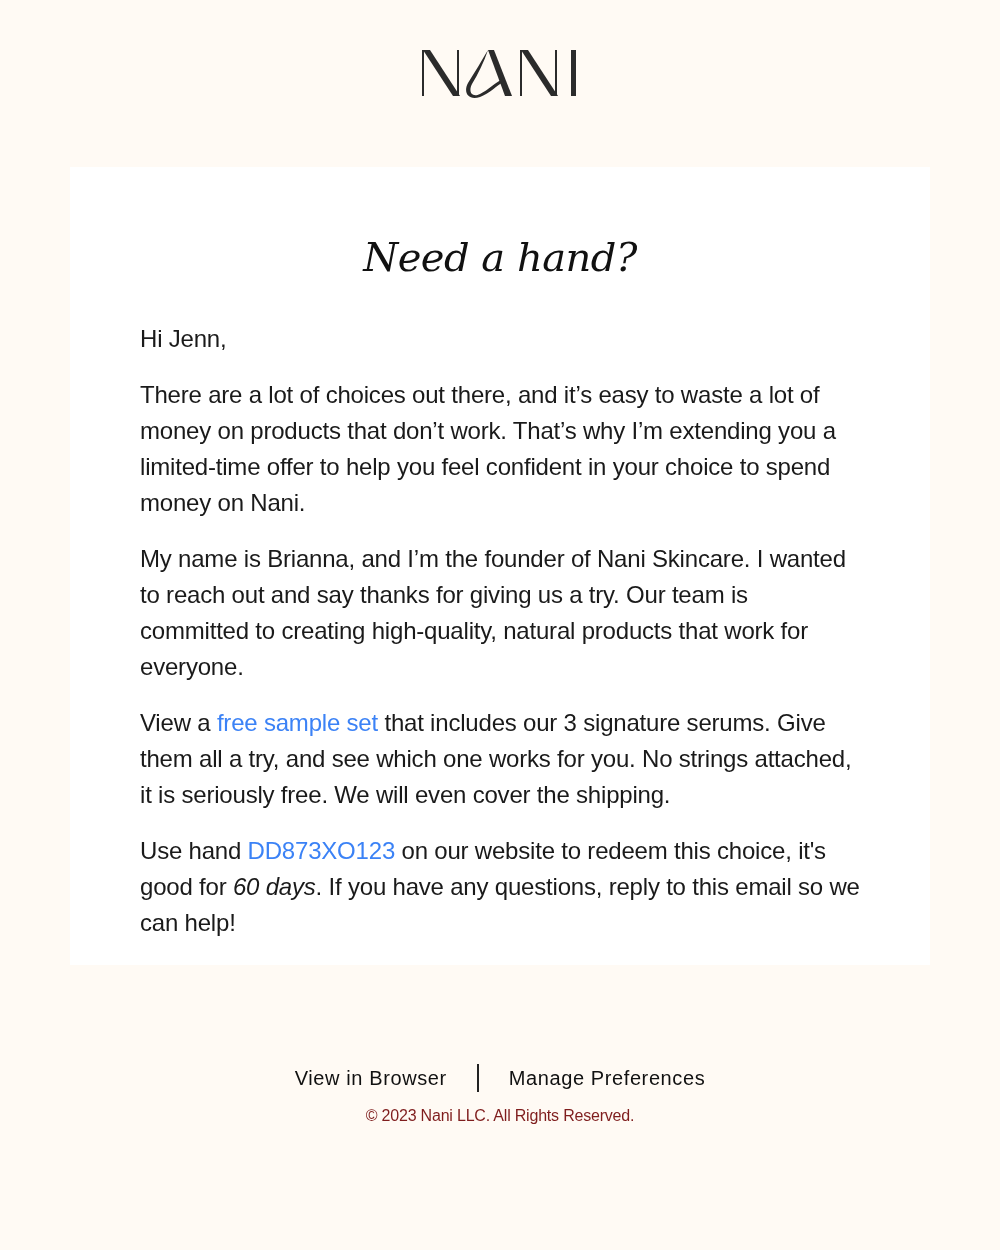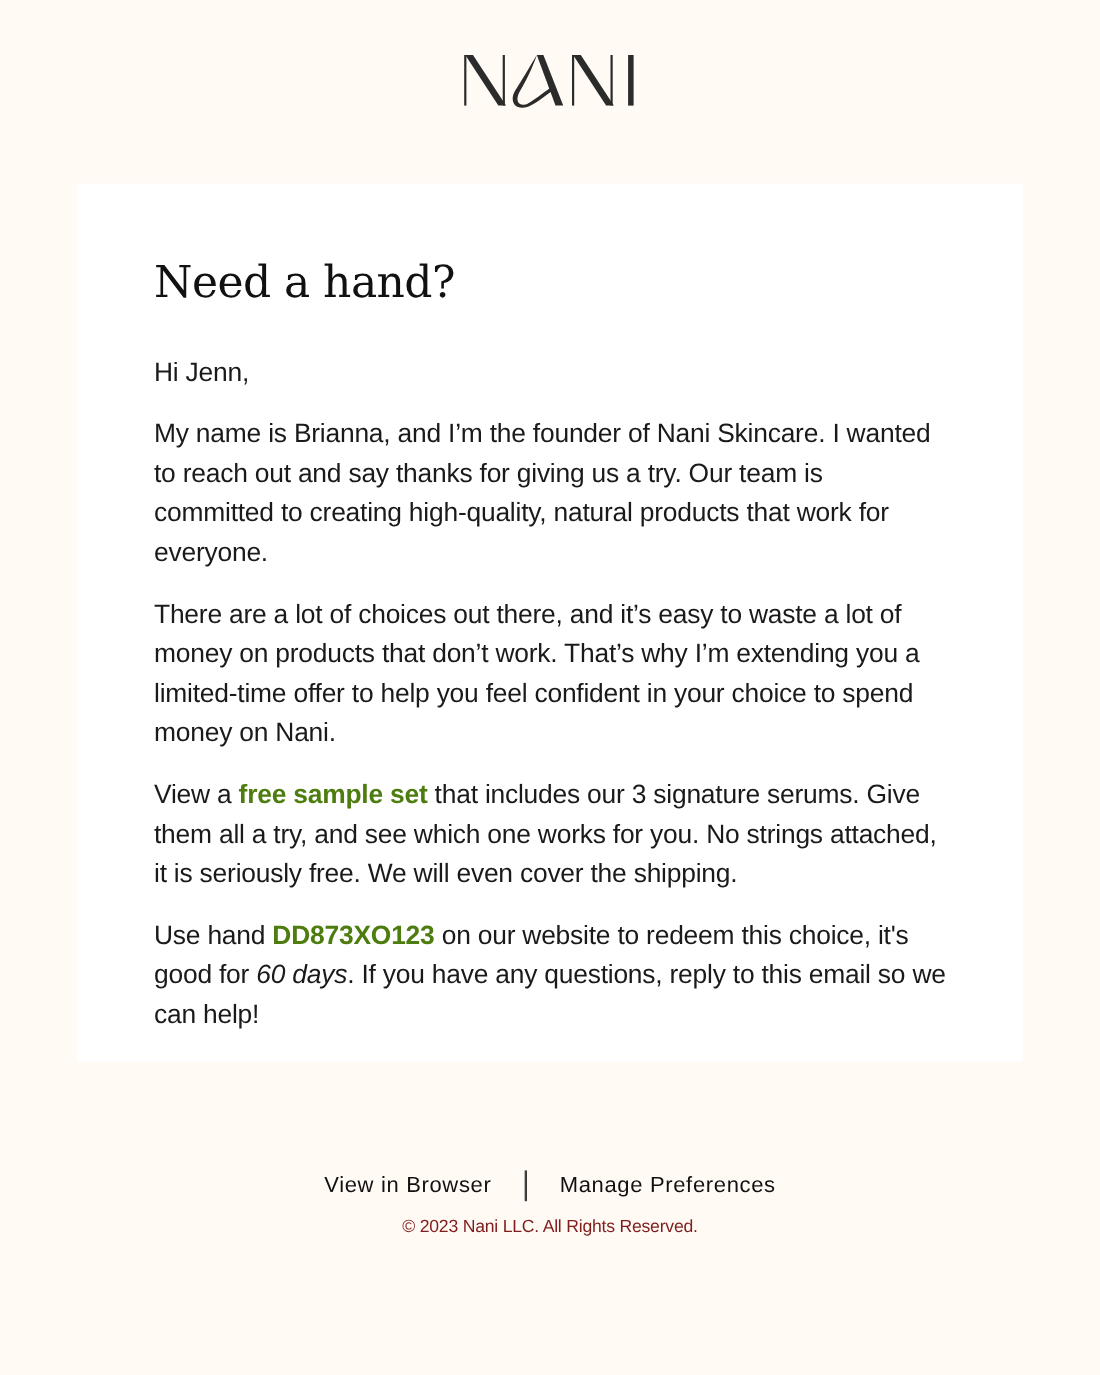--- a/index.html
+++ b/index.html
@@ -26,38 +26,39 @@
     }
     .card {
       position: absolute;
       left: 70px; top: 167px;
       width: 860px; height: 798px;
       background: #ffffff;
       padding: 0 70px;
     }
     .title {
       margin-top: 66px;
-      text-align: left;
+      text-align: center;
       font-family: "DejaVu Serif", "Liberation Serif", serif;
       font-size: 40px;
       font-weight: normal;
       letter-spacing: -0.5px;
       color: #111;
       line-height: 48px;
+      font-style: italic;
     }
     .body-text {
       margin-top: 40px;
       font-size: 24px;
       line-height: 36px;
       color: #1a1a1a;
       letter-spacing: -0.2px;
     }
     .body-text p { margin-bottom: 20px; }
     .body-text p.greeting { margin-bottom: 20px; }
-    .body-text b { font-weight: bold; color: #4d7c0f; }
+    .body-text b { font-weight: normal; color: #3b82f6; }
     .body-text i { font-style: italic; }
     .footer-links {
       position: absolute;
       left: 0; top: 1046px;
       width: 1000px;
       display: flex;
       justify-content: center;
       align-items: center;
       font-size: 20px;
       letter-spacing: 0.6px;
@@ -107,23 +108,23 @@
     </g>
   </svg>
 </div>
 
 <div class="card">
   <h1 class="title">Need a hand?</h1>
 
   <div class="body-text">
     <p class="greeting">Hi Jenn,</p>
 
+    <p>There are a lot of choices out there, and it’s easy to waste a lot of money on products that don’t work. That’s why I’m extending you a limited-time offer to help you feel confident in your choice to spend money on Nani.</p>
+
     <p>My name is Brianna, and I’m the founder of Nani Skincare. I wanted to reach out and say thanks for giving us a try. Our team is committed to creating high-quality, natural products that work for everyone.</p>
-
-    <p>There are a lot of choices out there, and it’s easy to waste a lot of money on products that don’t work. That’s why I’m extending you a limited-time offer to help you feel confident in your choice to spend money on Nani.</p>
 
     <p><span>View a </span><b>free sample set</b><span> that includes our 3 signature serums. Give them all a try, and see which one works for you. No strings attached, it is seriously free. We will even cover the shipping.</span></p>
 
     <p><span>Use hand </span><b>DD873XO123</b><span> on our website to redeem this choice, it's good for </span><i>60 days</i><span>. If you have any questions, reply to this email so we can help!</span></p>
   </div>
 </div>
 
 <div class="footer-links">
   <a href="#">View in Browser</a>
   <span class="sep"></span>

